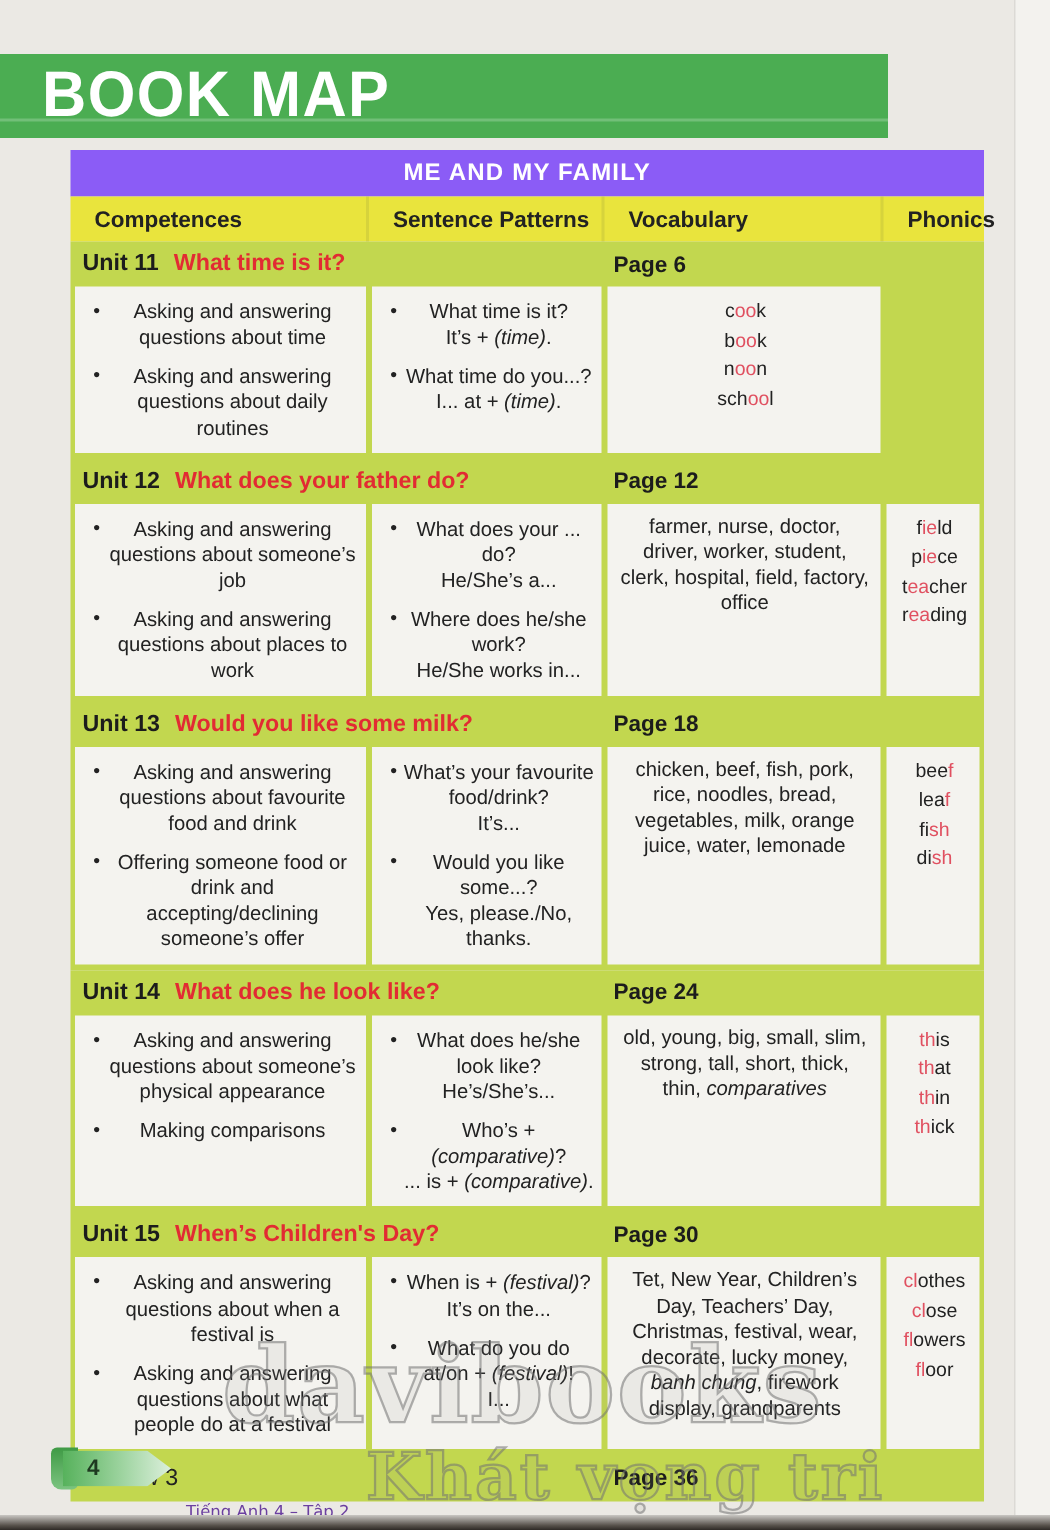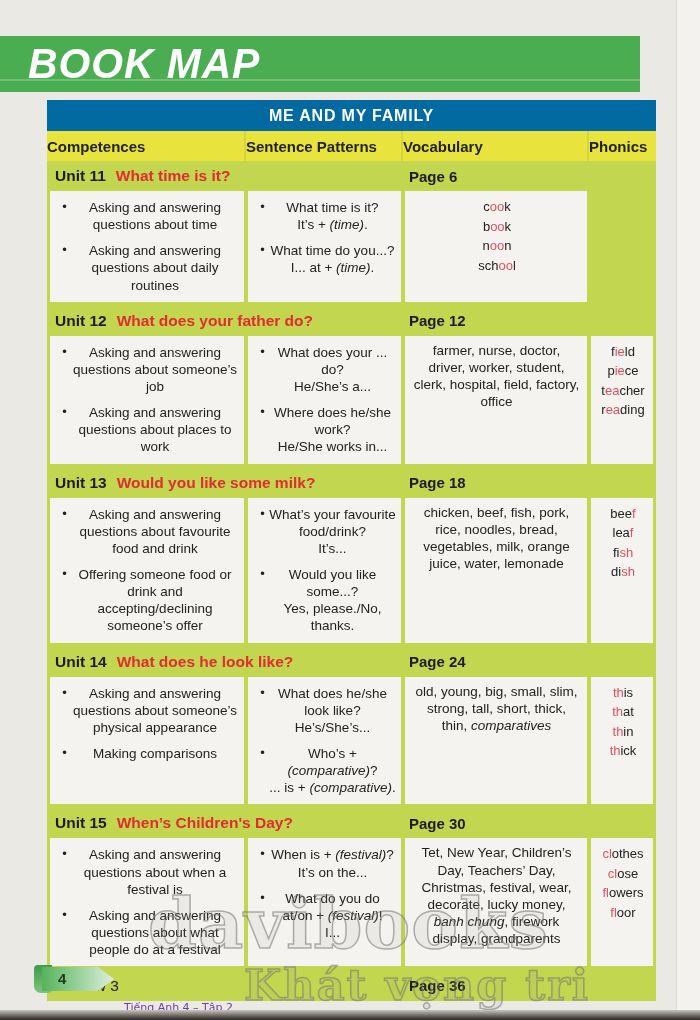--- a/index.html
+++ b/index.html
@@ -10,35 +10,35 @@
     font-family: "Liberation Sans", sans-serif;
     color: #222;
     overflow: hidden;
   }
   .right-strip { position:absolute; top:0; right:0; width:24px; height:100%;
     background:#f3f2ee; border-left:1px solid #dcdad5; z-index:1; }
   .bottom-bar { position:absolute; left:0; bottom:0; width:100%; height:10px;
     background:linear-gradient(180deg,#c9c7c3,#57514b 70%,#2e2a26); z-index:12; }
 
   
-  .banner { position:absolute; top:36px; left:0; width:640px; height:56px;
-    background:#4bad52; z-index:2;font-style:italic; }
+  .banner { position:absolute; top:36px; left:0; width:592px; height:56px;
+    background:#4bad52; z-index:2; }
   .banner::after { content:""; position:absolute; left:0; right:0; bottom:11px;
     height:2px; background:rgba(255,255,255,.22); }
   .banner-title { color:#fff; font-size:43px; font-weight:bold; letter-spacing:1px;
     margin:3px 0 0 28px; transform:scaleX(.95); transform-origin:left center; }
 
   
   .bookmap-table { position:absolute; left:47px; top:100px; width:609px; z-index:3; }
-  .group-header { height:31px; background:#0369a1; display:flex; align-items:center;
+  .group-header { height:31px; background:#8b5cf6; display:flex; align-items:center;
     justify-content:center; }
   .group-header span { color:#fff; font-weight:bold; font-size:16px; letter-spacing:.8px; }
   .col-headers { display:grid; grid-template-columns:197px 157px 186px 69px;
     background:#e9e43d; height:30px; align-items:center; }
-  .col-headers span { font-weight:bold; font-size:15px; padding-left:0;
+  .col-headers span { font-weight:bold; font-size:15px; padding-left:16px;
     border-left:2px solid rgba(160,160,60,.25); height:100%; display:flex; align-items:center; }
   .col-headers span:first-child { border-left:none; }
 
   .unit { background:#c2d74f; padding-bottom:4px;text-align:center; }
   .unit-title { position:relative; height:30px; display:flex; align-items:center;
     padding-left:8px; }
   .u-label { font-weight:bold; font-size:15.5px; color:#1c1c1c; }
   .u-name { font-weight:bold; font-size:15.5px; color:#e22b33; margin-left:10px; }
   .u-page { position:absolute; left:362px; font-weight:bold; font-size:15px; color:#1c1c1c; }
 

